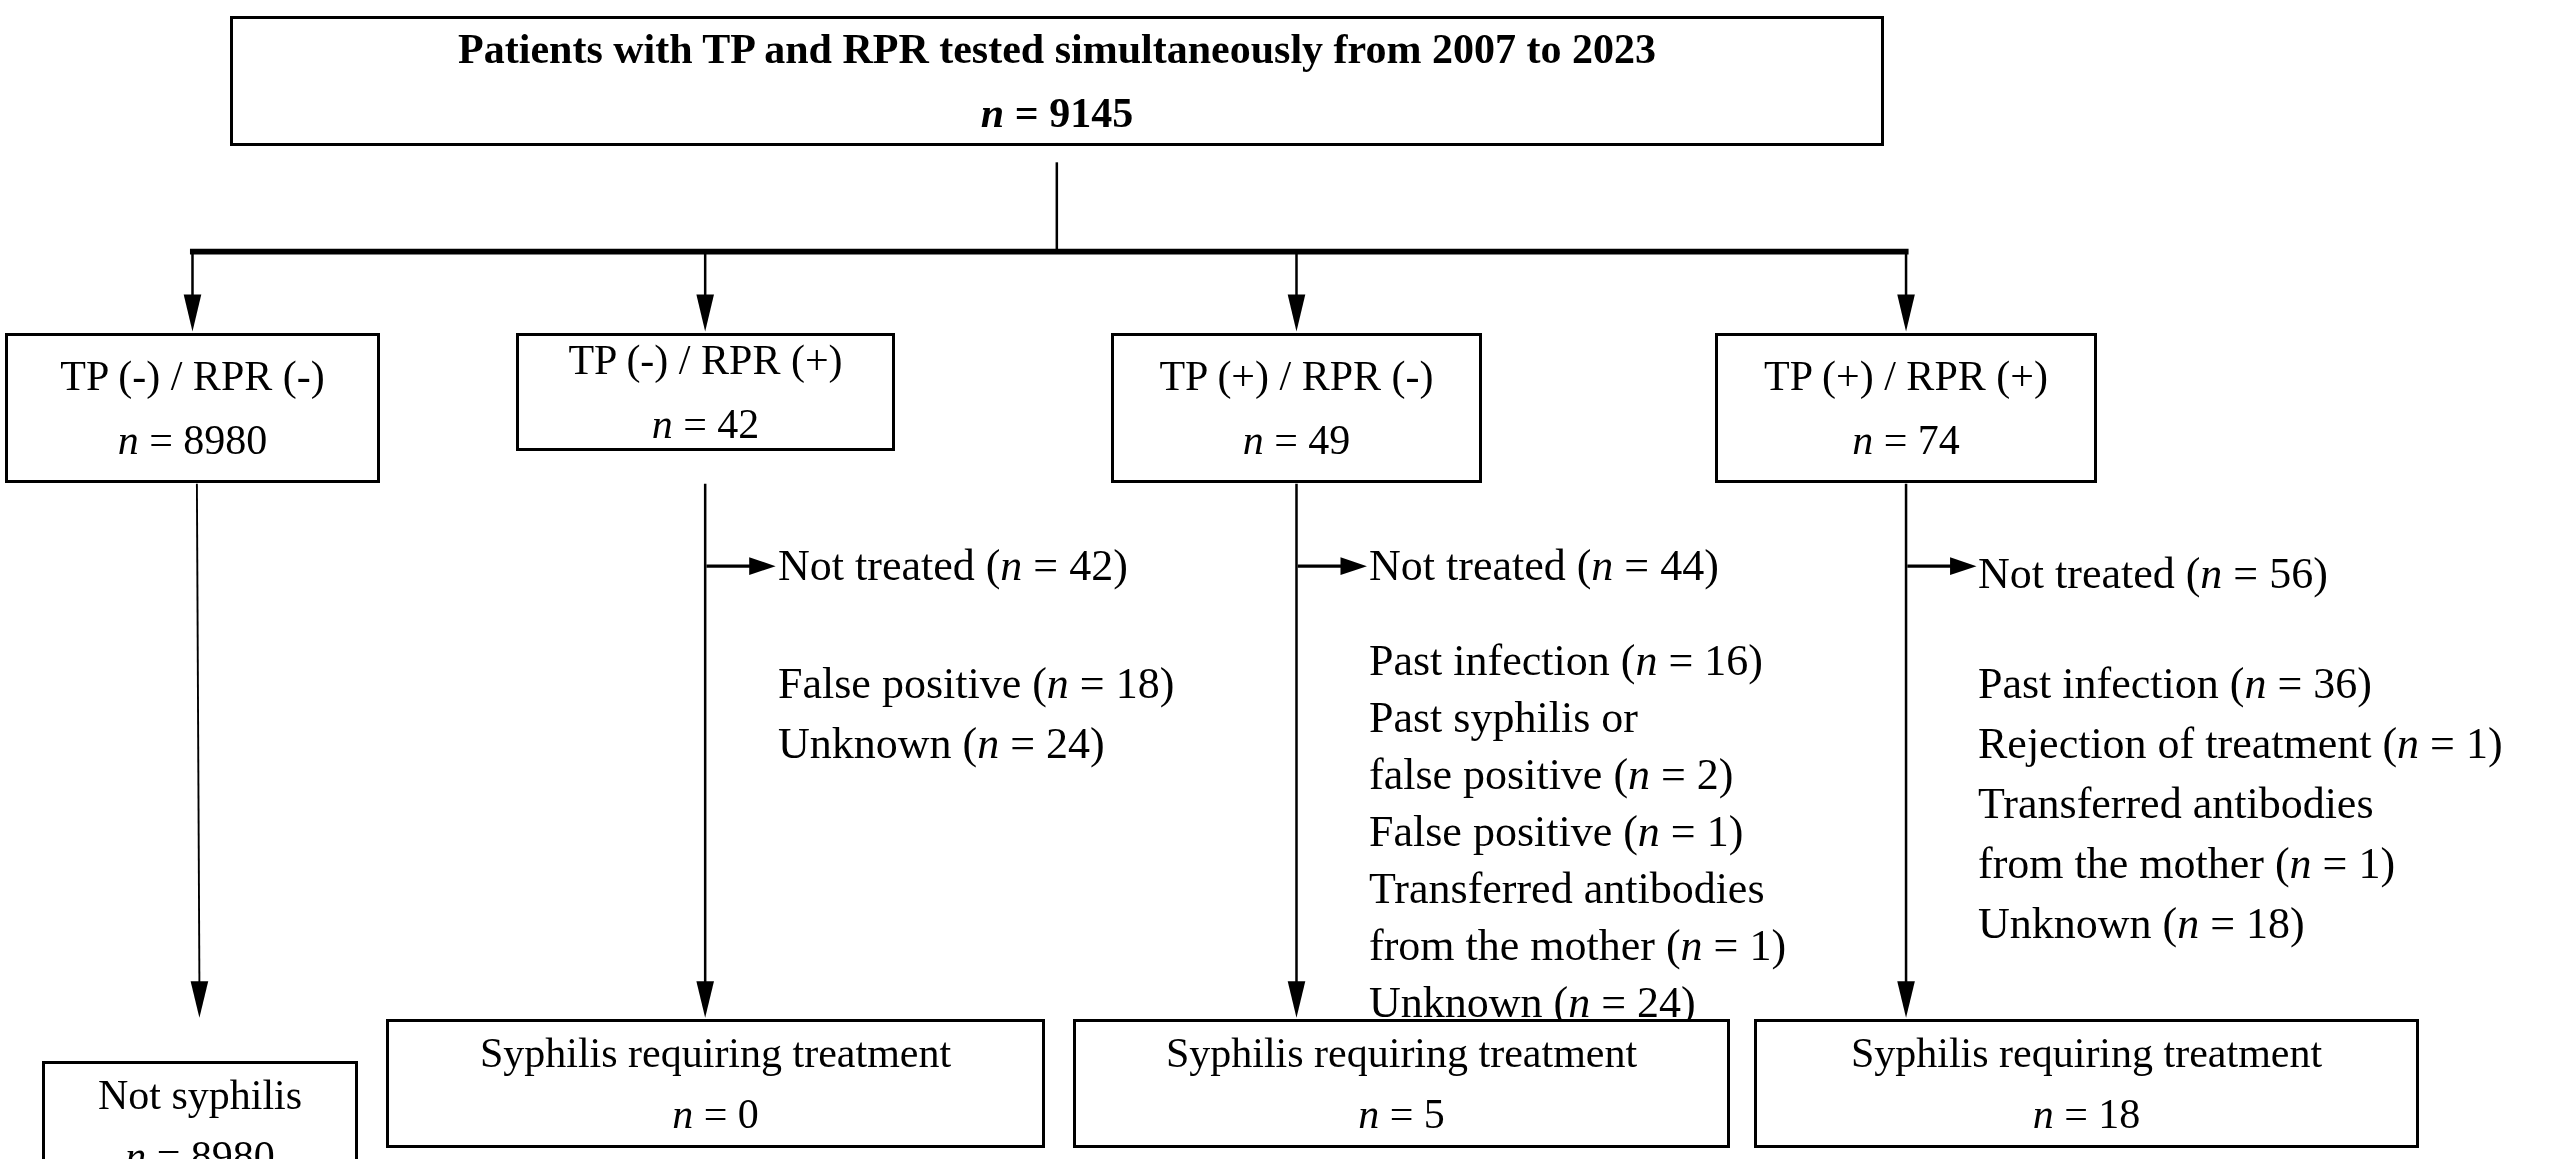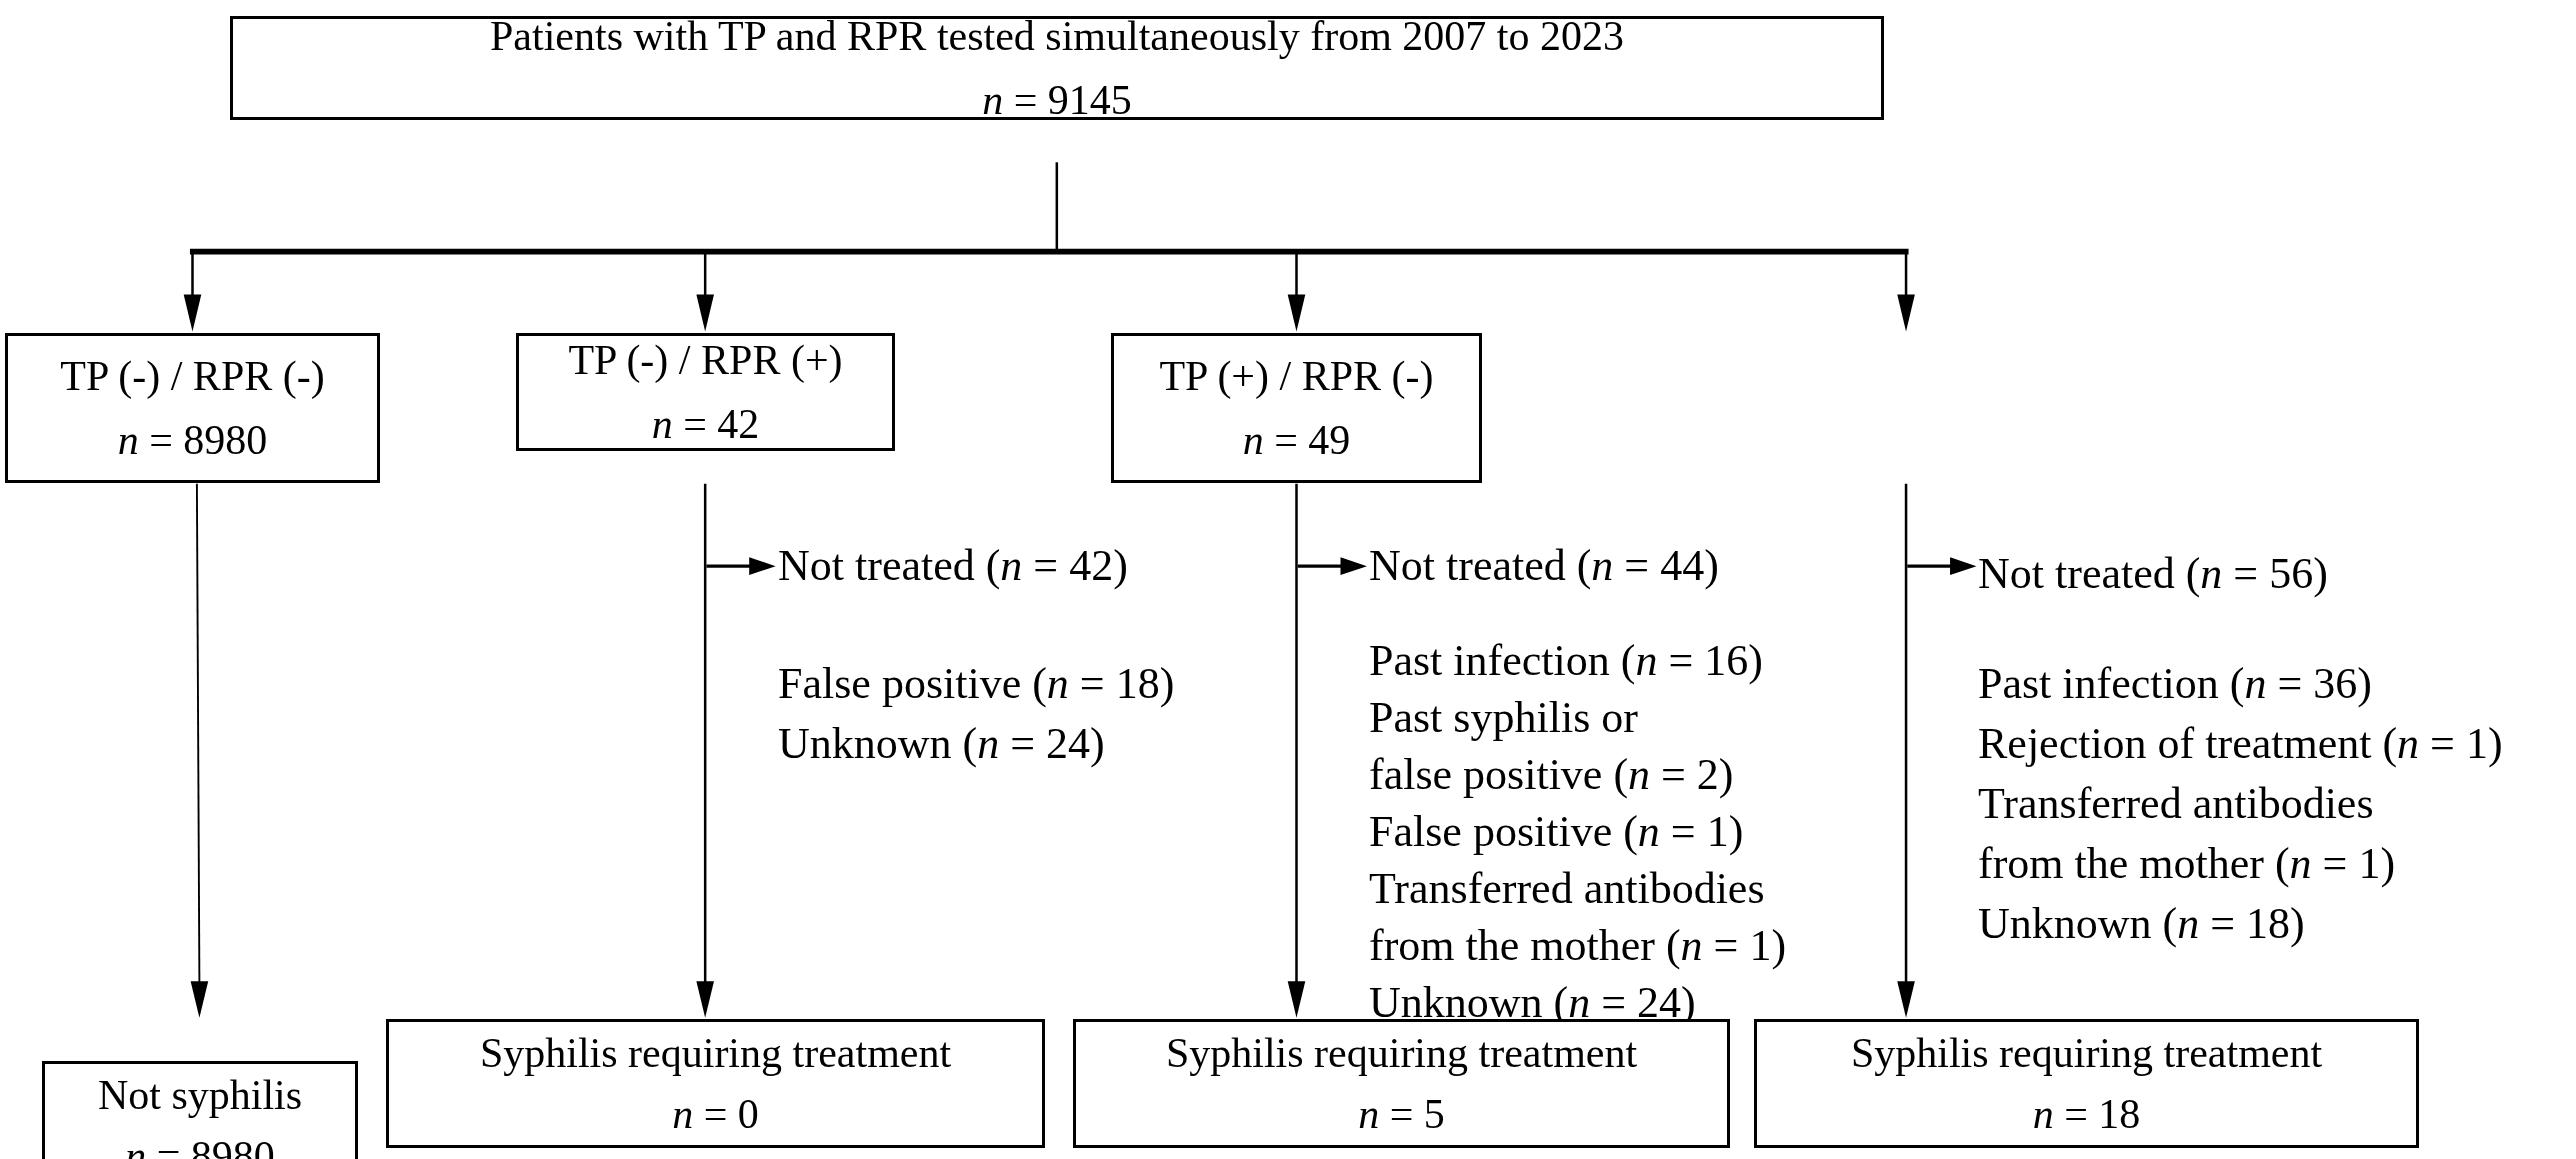--- a/index.html
+++ b/index.html
@@ -63,36 +63,40 @@
     <polygon points="3016,1560 3044,1560 3030,1618"></polygon>
 
     <line x1="1123" y1="900" x2="1193" y2="900" stroke-width="5"></line>
     <polygon points="1191,886 1191,914 1233,900"></polygon>
     <line x1="2063" y1="900" x2="2133" y2="900" stroke-width="5"></line>
     <polygon points="2131,886 2131,914 2173,900"></polygon>
     <line x1="3032" y1="900" x2="3102" y2="900" stroke-width="5"></line>
     <polygon points="3100,886 3100,914 3142,900"></polygon>
   </svg>
 
-  <div class="box" style="left:230px; top:16.4px; width:1654px; height:104px;">
+  <div class="box" style="left:230px; top:16.4px; width:1654px; height:130px;font-weight:bold;">
     <div class="bl">Patients with TP and RPR tested simultaneously from 2007 to 2023</div>
     <div class="bl mvar"><i>n</i> = 9145</div>
   </div>
 
   <div class="box" style="left:5px; top:333px; width:375px; height:150px;">
     <div class="bl">TP (-) / RPR (-)</div>
     <div class="bl mvar"><i>n</i> = 8980</div>
   </div>
   <div class="box" style="left:516px; top:333px; width:379px; height:118px;">
     <div class="bl">TP (-) / RPR (+)</div>
     <div class="bl mvar"><i>n</i> = 42</div>
   </div>
   <div class="box" style="left:1111px; top:333px; width:371px; height:150px;">
     <div class="bl">TP (+) / RPR (-)</div>
     <div class="bl mvar"><i>n</i> = 49</div>
+  </div>
+  <div class="box" style="left:1715px; top:333px; width:382px; height:150px;">
+    <div class="bl">TP (+) / RPR (+)</div>
+    <div class="bl mvar"><i>n</i> = 74</div>
   </div>
 
   <div class="ann" style="left:778px; top:536px;">
     <div class="aline mvar">Not treated (<i>n</i> = 42)</div>
   </div>
   <div class="ann" style="left:778px; top:654px;">
     <div class="aline mvar">False positive (<i>n</i> = 18)</div>
     <div class="aline mvar">Unknown (<i>n</i> = 24)</div>
   </div>
 

